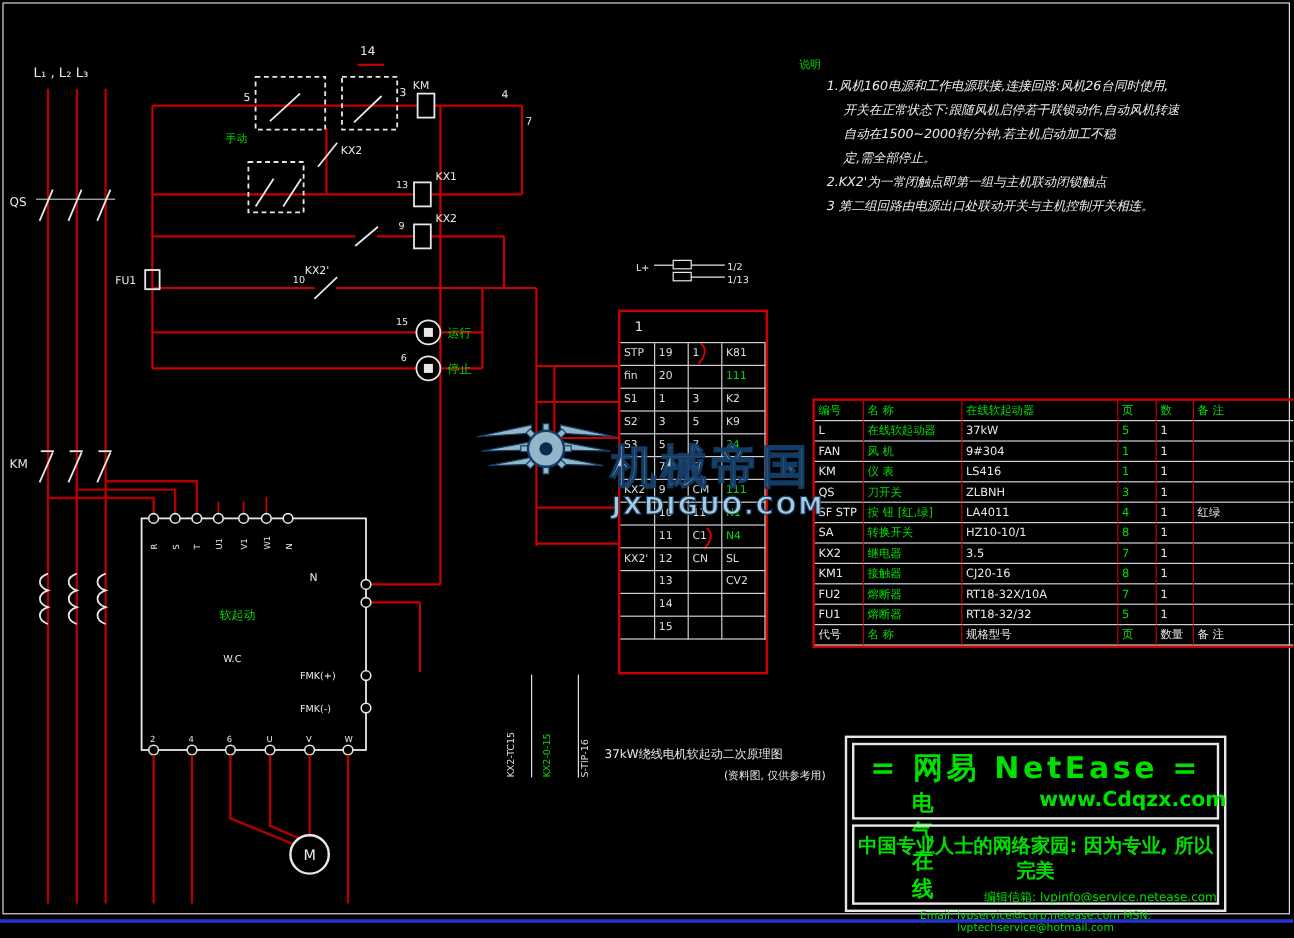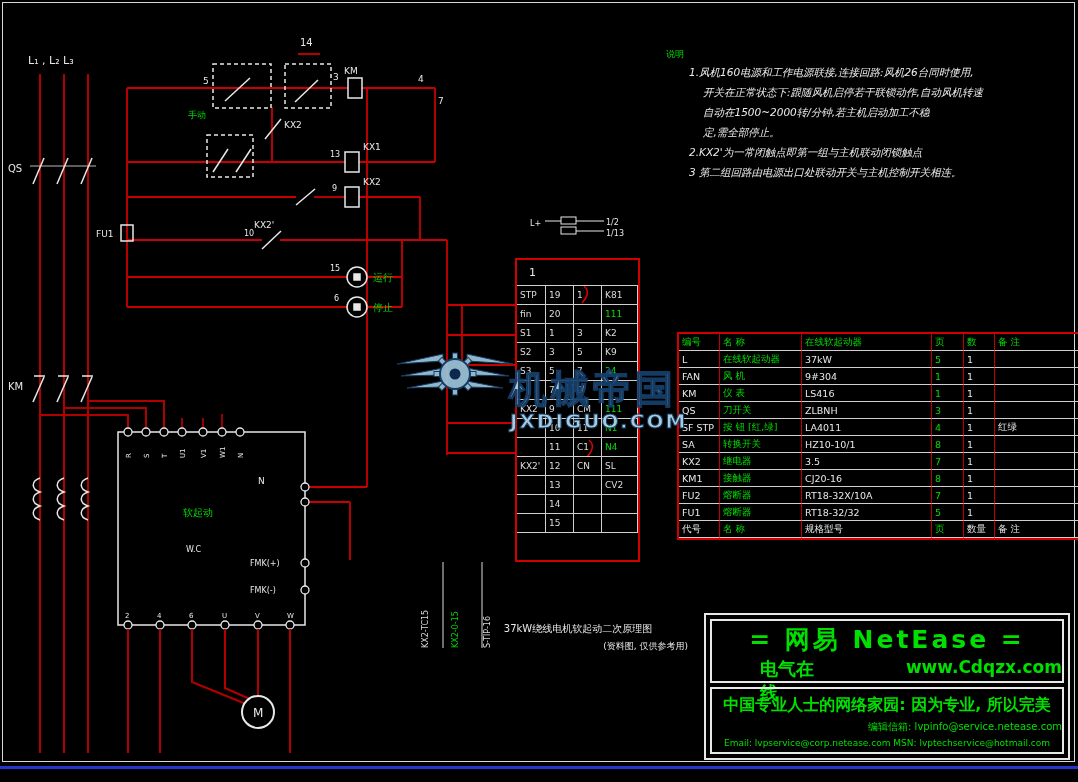--- a/index.html
+++ b/index.html
@@ -29,21 +29,21 @@
       display:flex;align-items:center;padding-left:3px;white-space:nowrap;overflow:hidden;box-sizing:border-box;}
   .brow .bc:nth-child(1),.brow .bc:nth-child(3),.brow .bc:nth-child(5),.brow .bc:nth-child(6){color:#e8e8e8;}
   .brow .bc:nth-child(2),.brow .bc:nth-child(4){color:#00dd00;}
   .brow.hdr .bc{color:#00dd00 !important;}
   
   .cap{color:#e8e8e8;white-space:nowrap;}
   
   .wtag{transform-origin:0 0;transform:rotate(-90deg);font-size:8px;white-space:nowrap;color:#ddd;width:86px;}
   .wtag.g{color:#00dd00;}
   
-  #tb{left:704px;top:613px;width:366px;height:147px;border:2px solid #e8e8e8;background:#000;box-sizing:border-box;}
+  #tb{left:704px;top:613px;width:318px;height:147px;border:2px solid #e8e8e8;background:#000;box-sizing:border-box;}
   #tb .inner{position:absolute;left:4px;right:4px;border:2px solid #e8e8e8;box-sizing:border-box;}
   #tb-top{top:4px;height:64px;}
   #tb-bot{top:72px;bottom:4px;}
   #tb .green{color:#00e000;}
   #brand{text-align:center;font-size:25px;font-weight:bold;letter-spacing:3px;margin-top:2px;}
   #tb-sub{display:flex;margin-top:1px;}
   #site-name{margin-left:48px;font-size:18px;font-weight:bold;}
   #site-url{margin-left:88px;font-size:17px;font-weight:bold;}
   #slogan{text-align:center;font-size:16px;font-weight:bold;margin-top:6px;}
   #contact{text-align:right;font-size:10px;margin-top:4px;}

